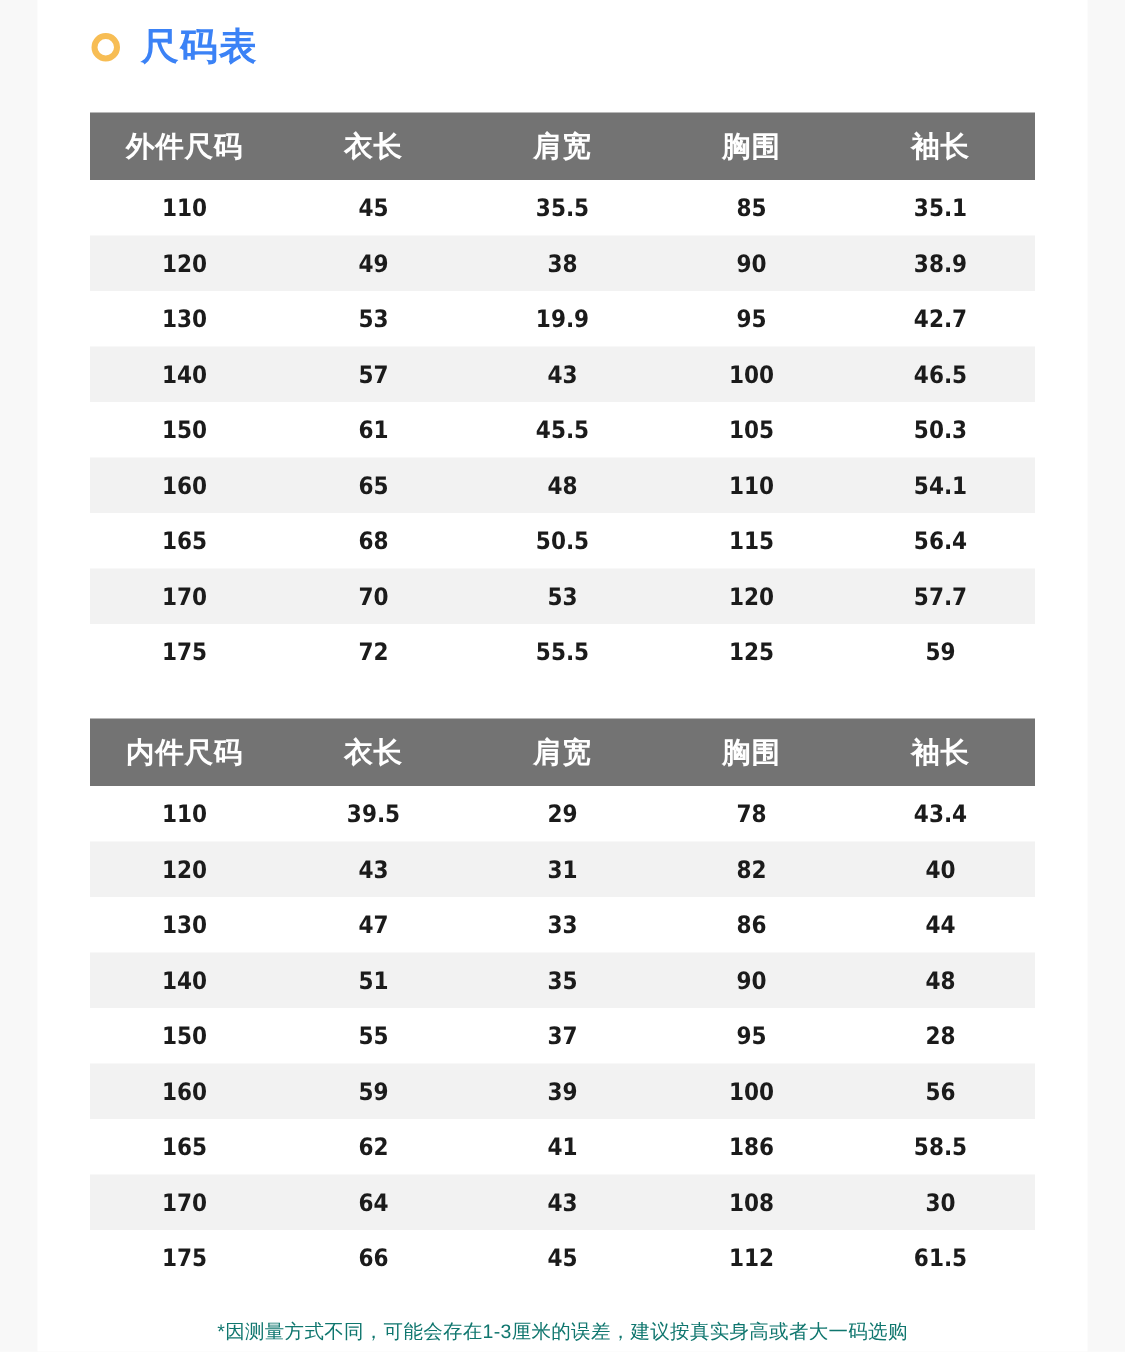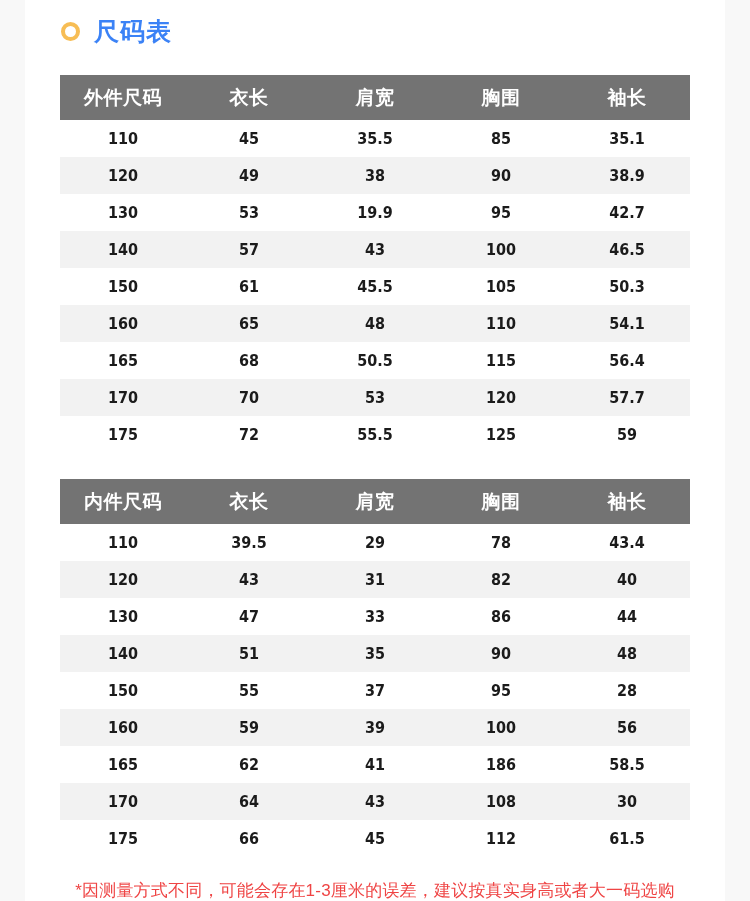--- a/index.html
+++ b/index.html
@@ -95,22 +95,22 @@
     left: 0;
     top: 479px;
     width: 700px;
   }
   .footnote {
     position: absolute;
     left: 0;
     top: 879px;
     width: 700px;
     text-align: center;
-    font-size: 17px;
-    color: #ef4444;
+    font-size: 13px;
+    color: #0f766e;
     letter-spacing: 0.2px;
   }
   .col-size   { width: 126px; }
   .col-len    { width: 126px; }
   .col-shou   { width: 126px; }
   .col-chest  { width: 126px; }
   .col-sleeve { width: 126px; margin-top: 12px; }
 </style>
 </head>
 <body>

